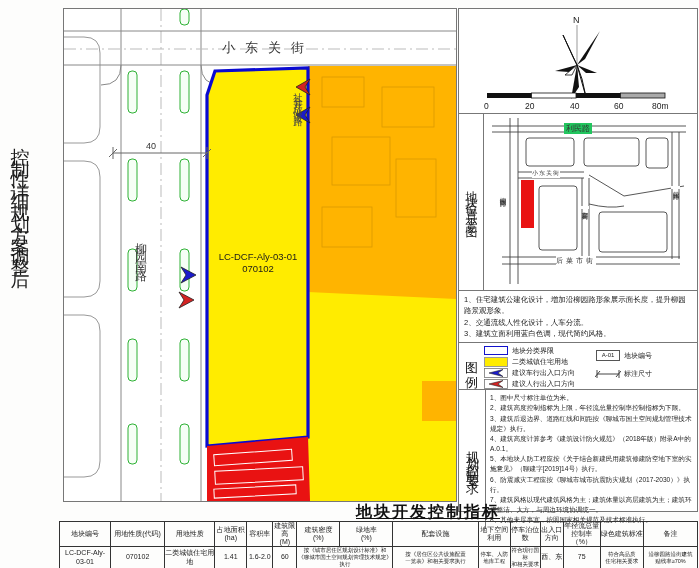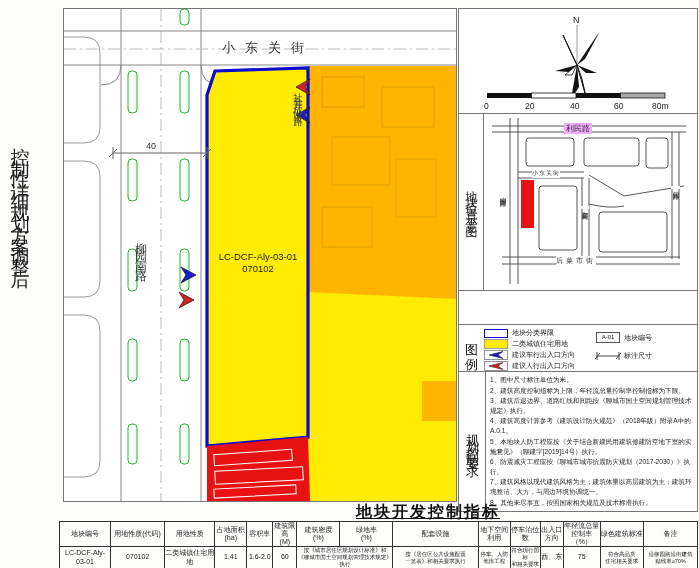--- a/index.html
+++ b/index.html
@@ -202,30 +202,35 @@
           <line x1="18" y1="143" x2="196" y2="143"></line>
             <line x1="18" y1="150" x2="196" y2="150"></line>
           <rect x="42" y="24" width="48" height="28" rx="3"></rect>
           <rect x="100" y="24" width="55" height="28" rx="3"></rect>
           <rect x="162" y="24" width="22" height="30" rx="3"></rect>
           <rect x="115" y="98" width="68" height="40" rx="3"></rect>
           <rect x="55" y="72" width="38" height="64" rx="3"></rect>
         </g>
         <rect x="37" y="66" width="13" height="48" fill="#e91212"></rect>
       </svg>
-      <div class="map-lbl" style="left:80px;top:9px;font-size:8px;background:#f0abfc;padding:0 2px;">利民路</div>
+      <div class="map-lbl" style="left:80px;top:9px;font-size:8px;background:#22c55e;padding:0 2px;">利民路</div>
       <div class="map-lbl vtext" style="left:14px;top:78px;font-size:6.5px;letter-spacing:1px;">柳园南路</div>
       <div class="map-lbl" style="left:48px;top:55px;font-size:6px;letter-spacing:1px;background:#fff;">小东关街</div>
       <div class="map-lbl vtext" style="left:96px;top:92px;font-size:6.5px;letter-spacing:1px;background:#fff;">育新街</div>
       <div class="map-lbl vtext" style="left:187px;top:72px;font-size:6.5px;letter-spacing:1px;background:#fff;">花园路</div>
       <div class="map-lbl" style="left:72px;top:142px;font-size:7px;letter-spacing:3px;background:#fff;">后菜市街</div>
     </div>
   </div>
 
   <div class="sec sec-guidelines">
+    <div class="guide-body">
+      <div>1、住宅建筑公建化设计，增加沿柳园路形象展示面长度，提升柳园路景观形象。</div>
+      <div>2、交通流线人性化设计，人车分流。</div>
+      <div>3、建筑立面利用蓝白色调，现代简约风格。</div>
+    </div>
   </div>
 
   <div class="sec sec-legend">
     <div class="legend-label">
       <span>图例</span>
     </div>
     <div class="legend-cols">
       <div class="legend-col1">
         <div class="lg-row">
           <span class="lg-sym">

